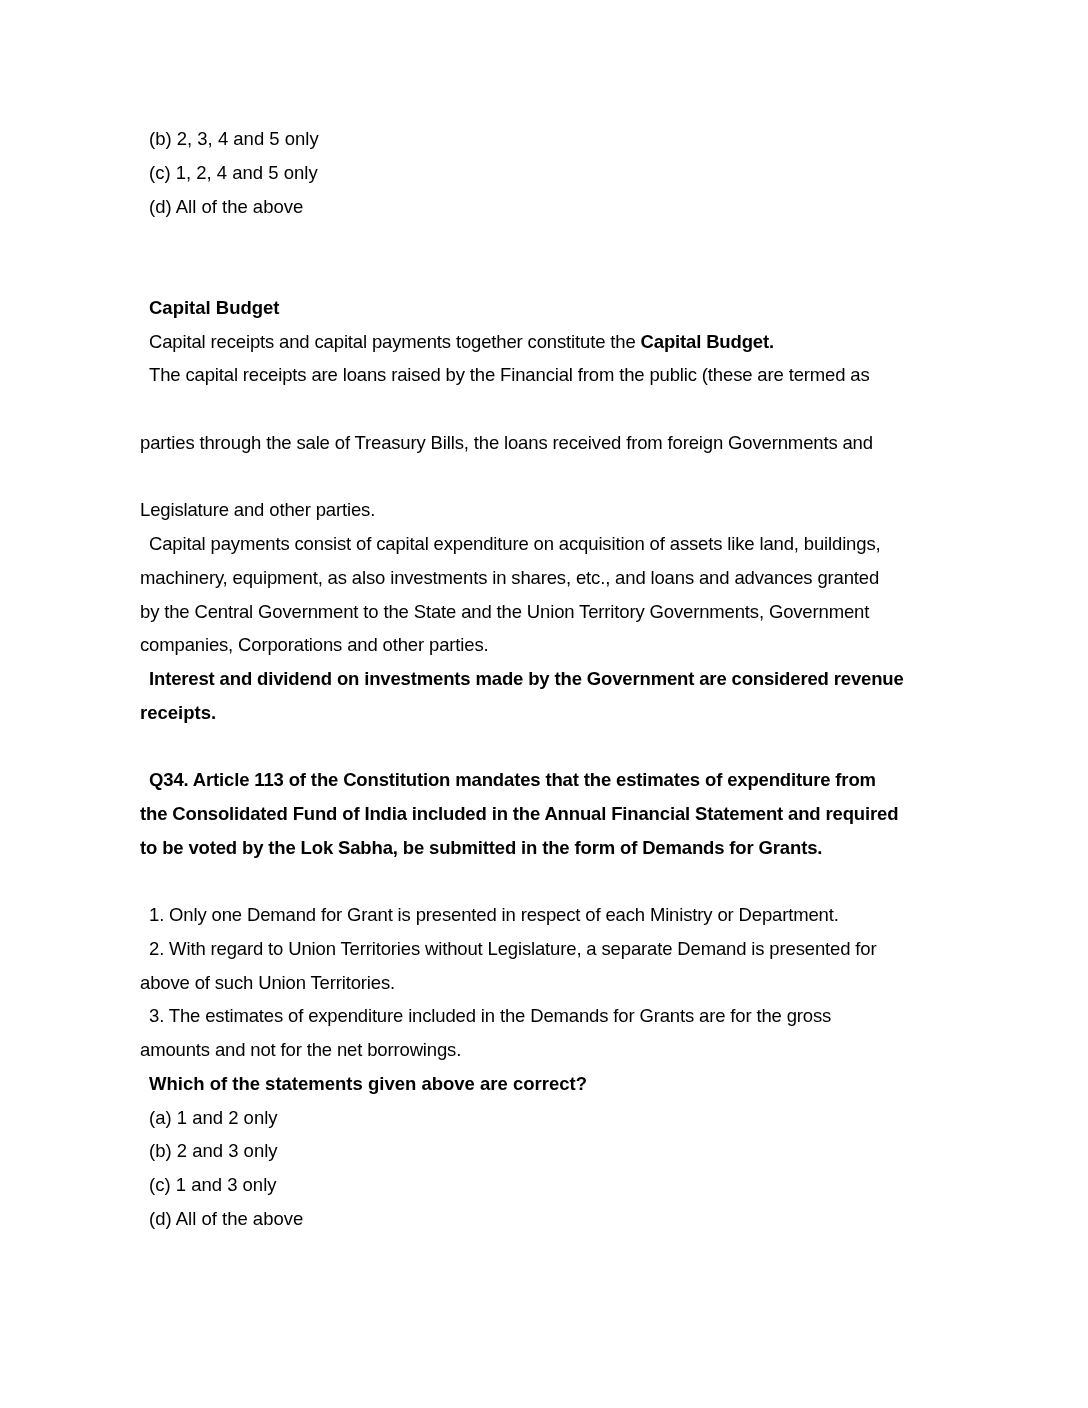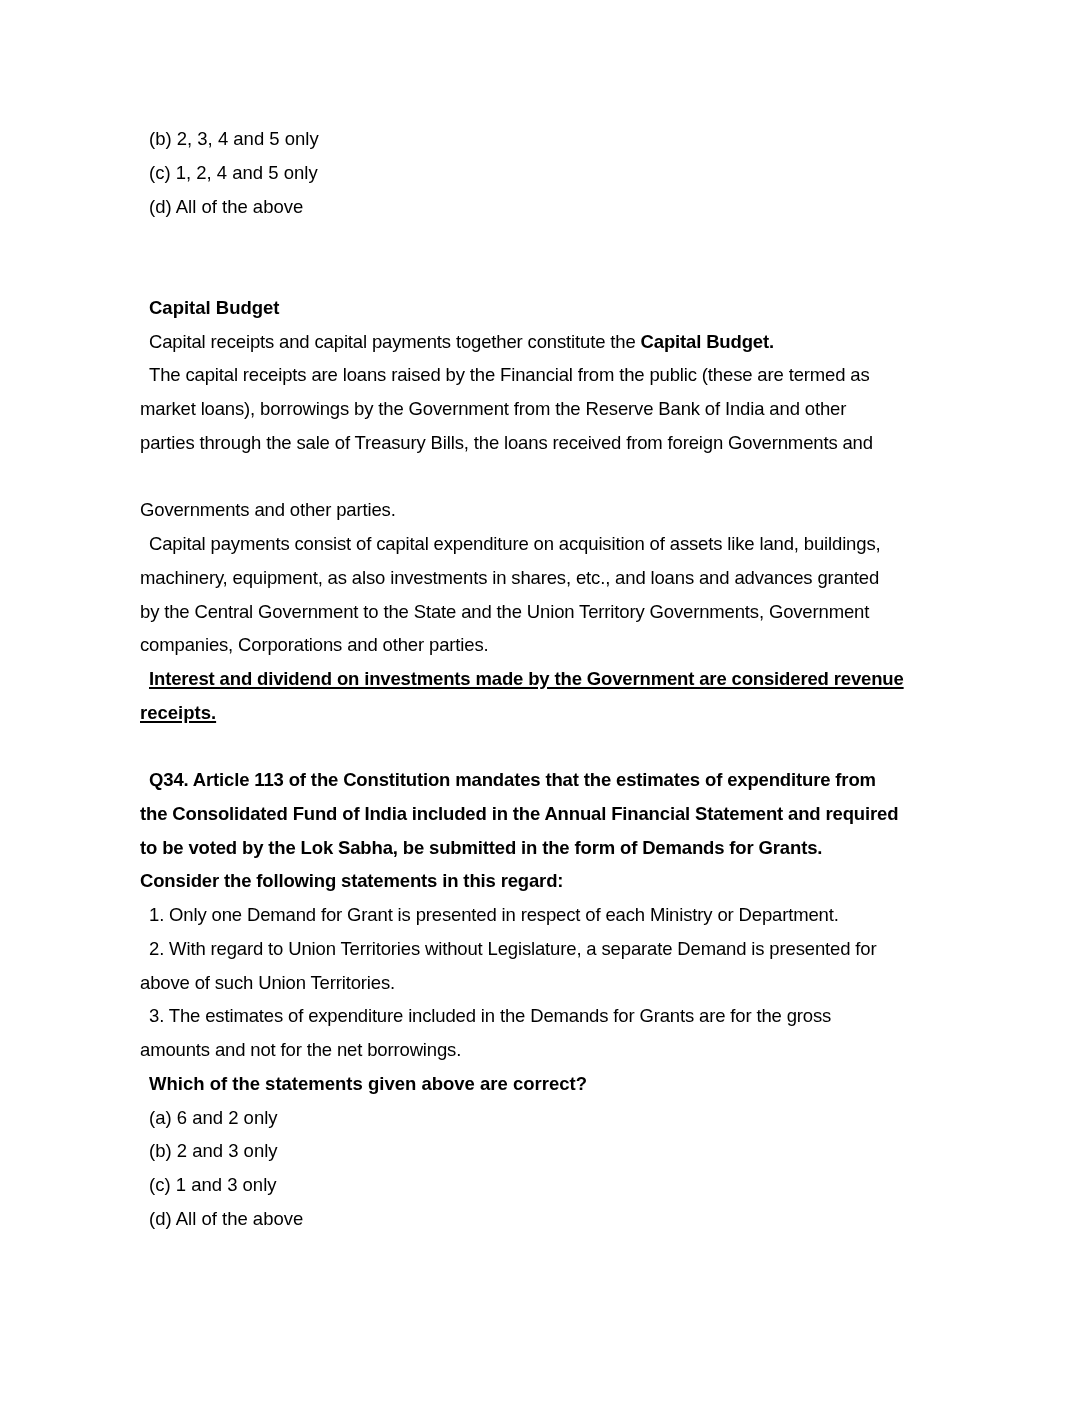--- a/index.html
+++ b/index.html
@@ -8,60 +8,58 @@
     position: absolute; left: 0; top: 0; width: 952px; height: 1408px;
     font-family: "Liberation Sans", sans-serif;
     font-size: 18.5px; color: #000;
   }
   .line {
     position: absolute; left: 140px; white-space: nowrap;
     line-height: 22px; height: 22px;
   }
   .ind { left: 149px; }
   .b { font-weight: bold; }
-  .u { text-decoration: underline; text-decoration-thickness: 1.5px; text-underline-offset: 2px; text-align: right; }
+  .u { text-decoration-thickness: 1.5px; text-underline-offset: 2px; text-align: right; }
   .narrow { letter-spacing: -0.15px; }
 </style>
 </head>
 <body>
 
 <div class="page">
 
   <div class="line ind" style="top:128px">(b) 2, 3, 4 and 5 only</div>
   <div class="line ind" style="top:162px">(c) 1, 2, 4 and 5 only</div>
   <div class="line ind" style="top:196px">(d) All of the above</div>
 
   <div class="line ind b" style="top:297px">Capital Budget</div>
   <div class="line ind narrow" style="top:331px">
     <span>Capital receipts and capital payments together constitute the </span><span class="b">Capital Budget.</span>
   </div>
 
   <div class="line ind narrow" style="top:364px">The capital receipts are loans raised by the Financial from the public (these are termed as</div>
-  <div class="line narrow" style="top:398px">market loans), borrowings by the Government from the Reserve Bank of India and other</div>
   <div class="line narrow" style="top:432px">parties through the sale of Treasury Bills, the loans received from foreign Governments and</div>
-  <div class="line narrow" style="top:499px">Governments and other parties.</div>
+  <div class="line narrow" style="top:499px">Legislature and other parties.</div>
 
   <div class="line ind narrow" style="top:533px">Capital payments consist of capital expenditure on acquisition of assets like land, buildings,</div>
   <div class="line narrow" style="top:567px">machinery, equipment, as also investments in shares, etc., and loans and advances granted</div>
   <div class="line narrow" style="top:601px">by the Central Government to the State and the Union Territory Governments, Government</div>
   <div class="line narrow" style="top:634px">companies, Corporations and other parties.</div>
 
   <div class="line ind b u narrow" style="top:668px">Interest and dividend on investments made by the Government are considered revenue</div>
   <div class="line b u" style="top:702px">receipts.</div>
 
   <div class="line ind b narrow" style="top:769px">Q34. Article 113 of the Constitution mandates that the estimates of expenditure from</div>
   <div class="line b narrow" style="top:803px">the Consolidated Fund of India included in the Annual Financial Statement and required</div>
   <div class="line b narrow" style="top:837px">to be voted by the Lok Sabha, be submitted in the form of Demands for Grants.</div>
-  <div class="line b narrow" style="top:870px">Consider the following statements in this regard:</div>
 
   <div class="line ind narrow" style="top:904px">1. Only one Demand for Grant is presented in respect of each Ministry or Department.</div>
   <div class="line ind narrow" style="top:938px">2. With regard to Union Territories without Legislature, a separate Demand is presented for</div>
   <div class="line narrow" style="top:972px">above of such Union Territories.</div>
   <div class="line ind narrow" style="top:1005px">3. The estimates of expenditure included in the Demands for Grants are for the gross</div>
   <div class="line narrow" style="top:1039px">amounts and not for the net borrowings.</div>
 
   <div class="line ind b" style="top:1073px">Which of the statements given above are correct?</div>
-  <div class="line ind" style="top:1107px">(a) 6 and 2 only</div>
+  <div class="line ind" style="top:1107px">(a) 1 and 2 only</div>
   <div class="line ind" style="top:1140px">(b) 2 and 3 only</div>
   <div class="line ind" style="top:1174px">(c) 1 and 3 only</div>
   <div class="line ind" style="top:1208px">(d) All of the above</div>
 
 </div>
 
 </body></html>

